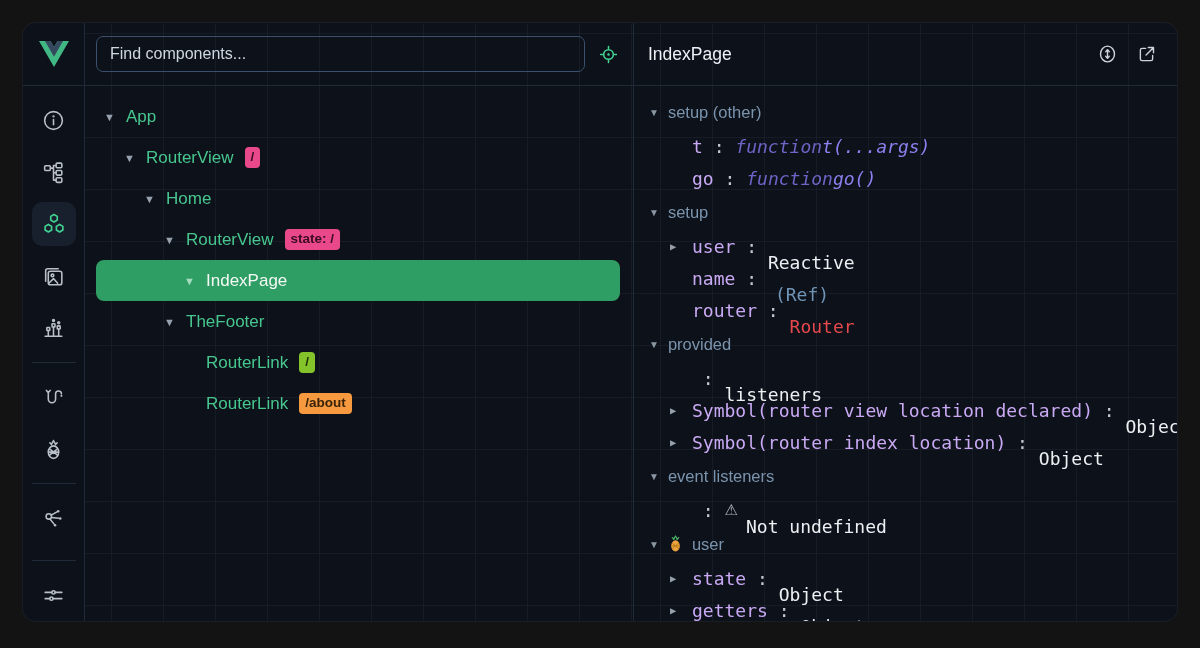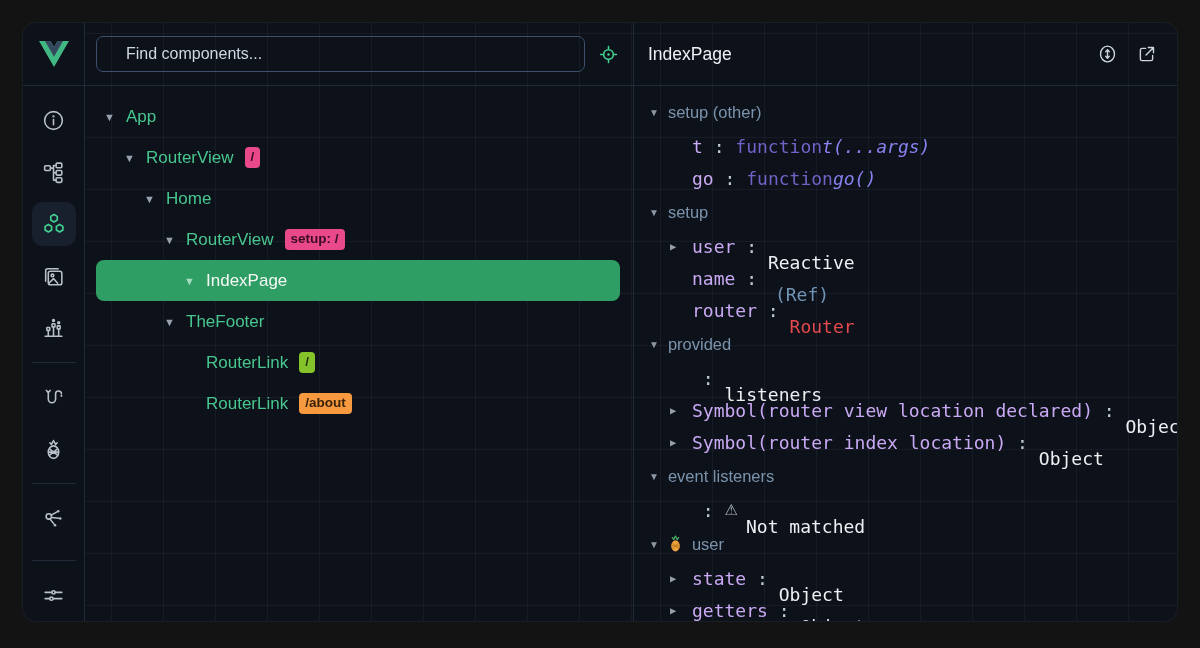--- a/index.html
+++ b/index.html
@@ -29,21 +29,21 @@
   .nav-btn.active svg { stroke:#42d392; }
   .nav-div { width:44px; height:1px; background:#212a39; margin:4px 0; flex:none; }
   .nav-spacer { flex:1; }
 
   
   .tree-panel { width:549px; flex:none; border-right:1px solid #212a39; overflow:hidden; }
   .panel-header { height:63px; border-bottom:1px solid #212a39;
                   display:flex; align-items:center; }
   .tree-header { padding:0 14px 0 11px; gap:13px; }
   .search { flex:1; height:36px; background:transparent; border:1px solid #3a506c;
-            border-radius:7px; color:#dbe2ec; font-size:16px; padding:0 29px;
+            border-radius:7px; color:#dbe2ec; font-size:16px; padding:0 13px;
             font-family:"Liberation Sans",sans-serif; outline:none; }
   .search::placeholder { color:#cfd7e2; opacity:1; }
   .icon-btn { background:none; border:none; display:flex; align-items:center;
               justify-content:center; cursor:pointer; padding:0; }
 
   .tree-body { padding-top:10px; }
   .trow { height:41px; display:flex; align-items:center; margin:0 13px 0 11px;
           border-radius:8px; color:#47c78f; font-size:17px; cursor:pointer; white-space:nowrap; }
   .tarrow { width:22px; flex:none; font-size:11px; color:#97a1ad; }
   .trow.sel { background:#2f9e64; color:#f4f8f5; }
@@ -66,21 +66,21 @@
   .sarrow { font-size:10px; color:#8b96a3; }
   .pine { display:inline-flex; }
   .irow { height:32px; display:flex; align-items:center; padding-left:36px;
           font-family:"DejaVu Sans Mono", monospace; font-size:18px; cursor:default; }
   .iarrow { width:22px; flex:none; font-size:10.5px; color:#97a1ad; }
   .ikey { color:#c9a9f4; }
   .colon { color:#c2cad4; white-space:pre; }
   .ival { color:#edf0f3;margin-top:32px; }
   .ival.ref { color:#6f94b5; margin-left:7px; }
   .ival.red { color:#e5484d; }
-  .fnkw  { color:#6e64c8; }
+  .fnkw  { color:#6e64c8; font-style:italic; }
   .fnsig { color:#8b80f0; font-style:italic; font-weight:normal; }
   .warnicon { color:#aeb6bf; margin-right:8px; font-size:15px;
               font-family:"DejaVu Sans", sans-serif; }
 </style>
 </head>
 <body>
 
 <div class="window">
 
   <div class="sidebar">
@@ -194,21 +194,21 @@
         <span>RouterView</span>
         <span class="badge badge-pink">/</span>
       </div>
       <div class="trow" style="padding-left:48px">
         <span class="tarrow">▼</span>
         <span>Home</span>
       </div>
       <div class="trow" style="padding-left:68px">
         <span class="tarrow">▼</span>
         <span>RouterView</span>
-        <span class="badge badge-pink">setup: /</span>
+        <span class="badge badge-pink">state: /</span>
       </div>
       <div class="trow sel" style="padding-left:88px">
         <span class="tarrow">▼</span>
         <span>IndexPage</span>
       </div>
       <div class="trow" style="padding-left:68px">
         <span class="tarrow">▼</span>
         <span>TheFooter</span>
       </div>
       <div class="trow" style="padding-left:88px">
@@ -311,21 +311,21 @@
       </div>
 
       <div class="sect-header">
         <span class="sarrow">▼</span>
         <span>event listeners</span>
       </div>
       <div class="irow">
         <span class="iarrow"></span>
           <span class="colon"> : </span>
           <span class="warnicon">⚠</span>
-          <span class="ival">Not matched</span>
+          <span class="ival">Not undefined</span>
       </div>
 
       <div class="sect-header">
         <span class="sarrow">▼</span>
         <span class="pine">
           <svg width="15" height="18" viewBox="0 0 16 19">
             <path d="M8 1 6 4.6M8 1l2 3.6M4.6 2.6 6.4 4.8M11.4 2.6 9.6 4.8" stroke="#49b36b" stroke-width="1.3" fill="none" stroke-linecap="round"></path>
             <ellipse cx="8" cy="11.5" rx="4.6" ry="6" fill="#eba23f"></ellipse>
             <path d="M4.6 8.6l6.8 5.8M11.4 8.6 4.6 14.4M3.5 11.5h9" stroke="#b97818" stroke-width="1" fill="none"></path>
           </svg>

